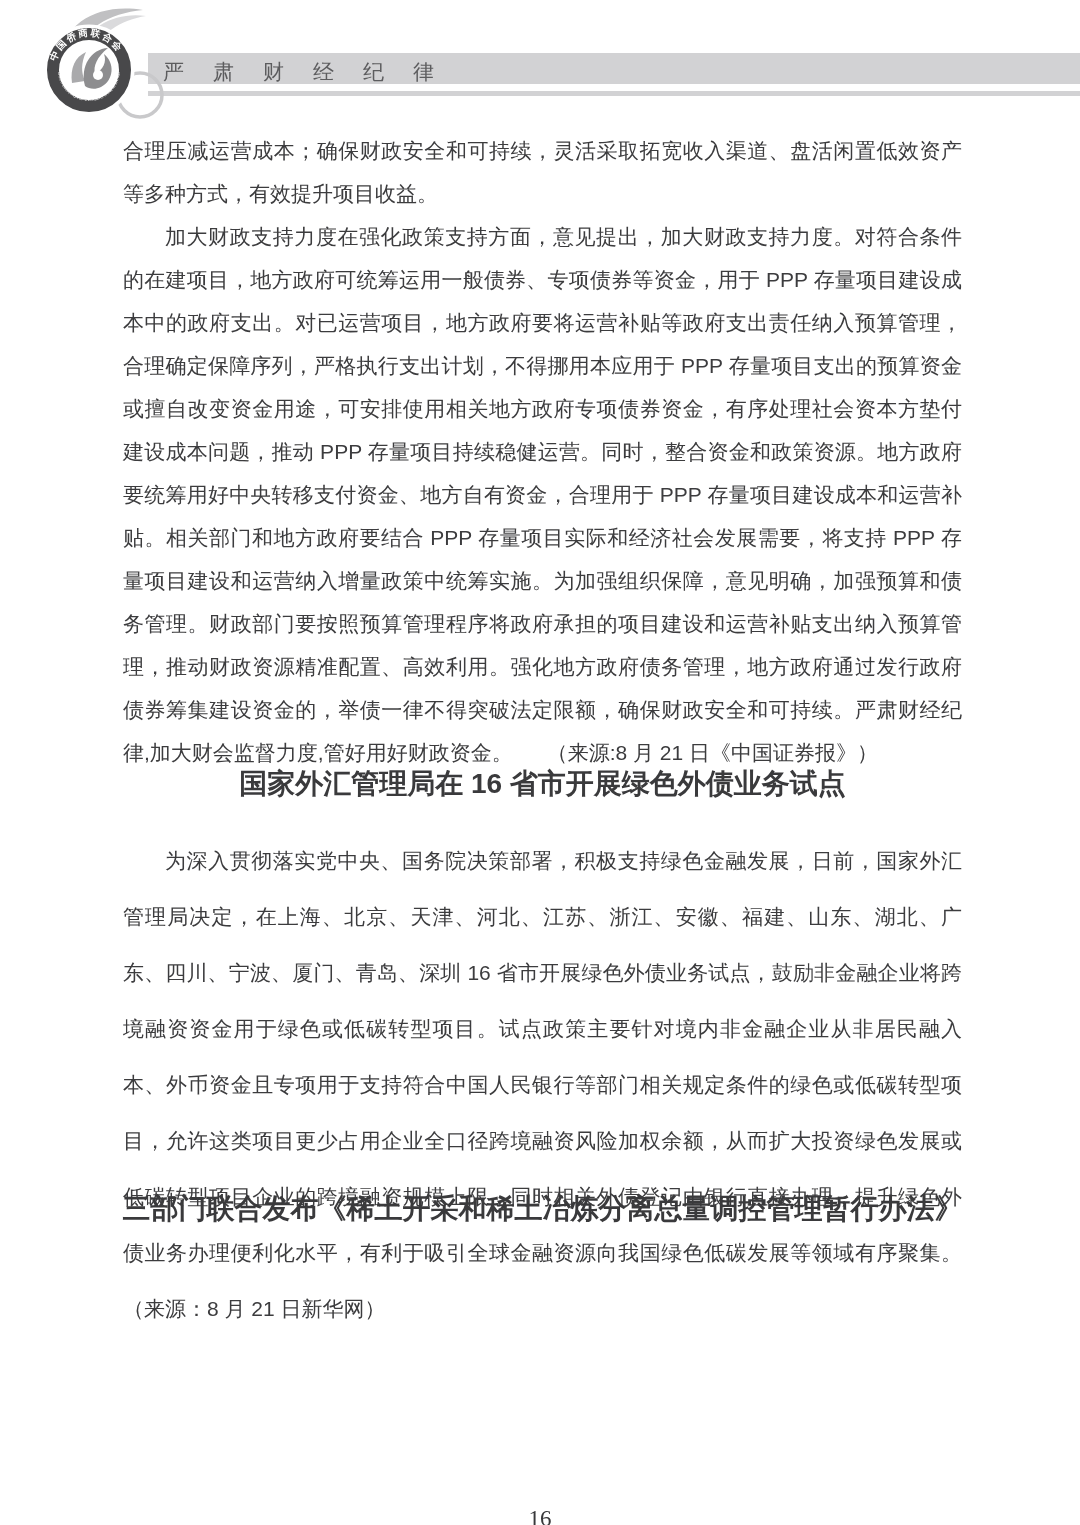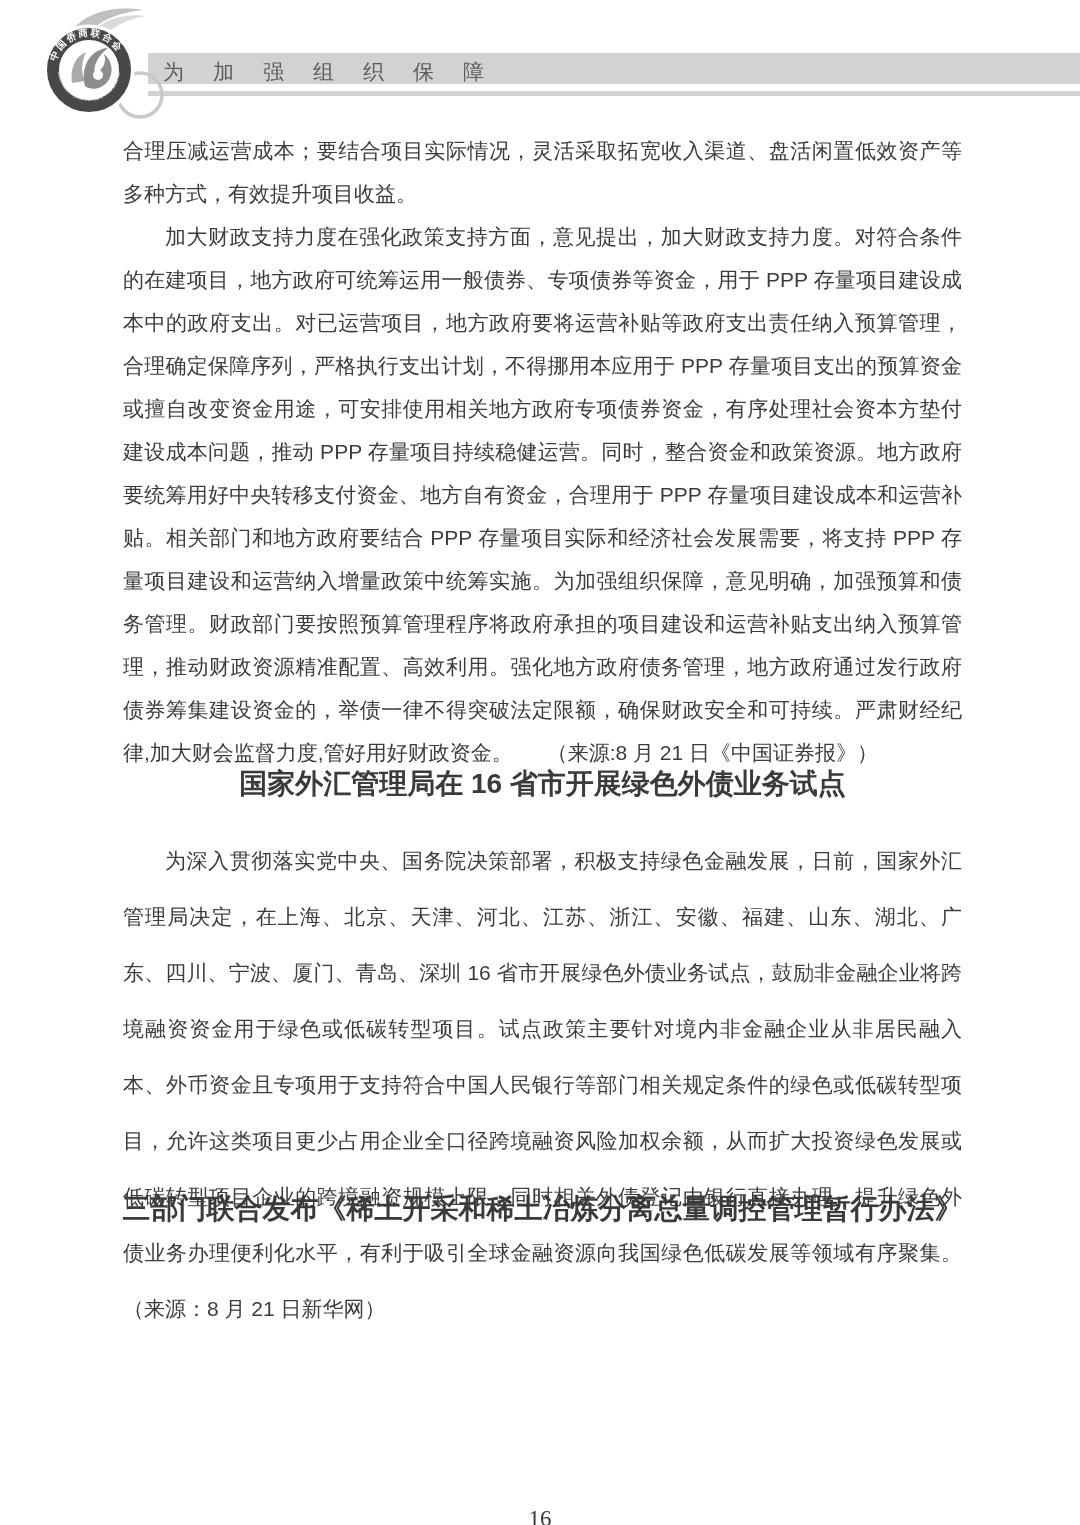--- a/index.html
+++ b/index.html
@@ -39,21 +39,21 @@
     font-family:"Liberation Serif", serif; font-size:23px; color:#38383a;
   }
 </style>
 </head>
 <body>
 
 <div class="page">
 
   <div class="banner-bar"></div>
   <div class="banner-line"></div>
-  <div class="banner-title">为加强组织保障</div>
+  <div class="banner-title">严肃财经纪律</div>
 
   <svg class="logo-svg" viewBox="0 0 135 130" aria-hidden="true">
 
     <g>
       <path d="M 14,58 C 20,22 54,3 98,10 C 64,13 36,30 30,56 C 24,61 18,61 14,58 Z" fill="#c0c0c2"></path>
       <path d="M 33,53 C 44,26 70,12 101,16 C 76,20 53,34 47,55 Z" fill="#dadadc"></path>
     </g>
 
     <circle cx="95" cy="95" r="22" fill="none" stroke="#c9c9cb" stroke-width="3.5"></circle>
 
@@ -73,21 +73,21 @@
       <text font-size="9.5" font-weight="bold" fill="#ffffff" letter-spacing="2" font-family="Liberation Sans, sans-serif">
         <textPath href="#arcTop" startOffset="8%">中国侨商联合会</textPath>
       </text>
       <text font-size="3.6" fill="#ffffff" font-family="Liberation Sans, sans-serif">
         <textPath href="#arcBottom" startOffset="2%">CHINA FEDERATION OF OVERSEAS CHINESE ENTREPRENEURS</textPath>
       </text>
     </g>
   </svg>
 
   <div class="txt lh-wide" style="top:129px;">
-    <p>合理压减运营成本；要结合项目实际情况，灵活采取拓宽收入渠道、盘活闲置低效资产等多种方式，有效提升项目收益。</p>
+    <p>合理压减运营成本；确保财政安全和可持续，灵活采取拓宽收入渠道、盘活闲置低效资产等多种方式，有效提升项目收益。</p>
     <p class="indent"><span>加大财政支持力度在强化政策支持方面，意见提出，加大财政支持力度。对符合条件的在建项目，地方政府可统筹运用一般债券、专项债券等资金，用于 PPP 存量项目建设成本中的政府支出。对已运营项目，地方政府要将运营补贴等政府支出责任纳入预算管理，合理确定保障序列，严格执行支出计划，不得挪用本应用于 PPP 存量项目支出的预算资金或擅自改变资金用途，可安排使用相关地方政府专项债券资金，有序处理社会资本方垫付建设成本问题，推动 PPP 存量项目持续稳健运营。同时，整合资金和政策资源。地方政府要统筹用好中央转移支付资金、地方自有资金，合理用于 PPP 存量项目建设成本和运营补贴。相关部门和地方政府要结合 PPP 存量项目实际和经济社会发展需要，将支持 PPP 存量项目建设和运营纳入增量政策中统筹实施。为加强组织保障，意见明确，加强预算和债务管理。财政部门要按照预算管理程序将政府承担的项目建设和运营补贴支出纳入预算管理，推动财政资源精准配置、高效利用。强化地方政府债务管理，地方政府通过发行政府债券筹集建设资金的，举债一律不得突破法定限额，确保财政安全和可持续。严肃财经纪律,加大财会监督力度,管好用好财政资金。</span><span class="src-gap">（来源:8 月 21 日《中国证券报》）</span></p>
   </div>
 
   <div class="article-title" style="top:766px;">国家外汇管理局在 16 省市开展绿色外债业务试点</div>
   <div class="txt lh-tight" style="top:833px;">
     <p class="indent">为深入贯彻落实党中央、国务院决策部署，积极支持绿色金融发展，日前，国家外汇管理局决定，在上海、北京、天津、河北、江苏、浙江、安徽、福建、山东、湖北、广东、四川、宁波、厦门、青岛、深圳 16 省市开展绿色外债业务试点，鼓励非金融企业将跨境融资资金用于绿色或低碳转型项目。试点政策主要针对境内非金融企业从非居民融入本、外币资金且专项用于支持符合中国人民银行等部门相关规定条件的绿色或低碳转型项目，允许这类项目更少占用企业全口径跨境融资风险加权余额，从而扩大投资绿色发展或低碳转型项目企业的跨境融资规模上限，同时相关外债登记由银行直接办理，提升绿色外债业务办理便利化水平，有利于吸引全球金融资源向我国绿色低碳发展等领域有序聚集。（来源：8 月 21 日新华网）</p>
   </div>
 
   <div class="article-title" style="top:1191px;">三部门联合发布《稀土开采和稀土冶炼分离总量调控管理暂行办法》</div>
 

